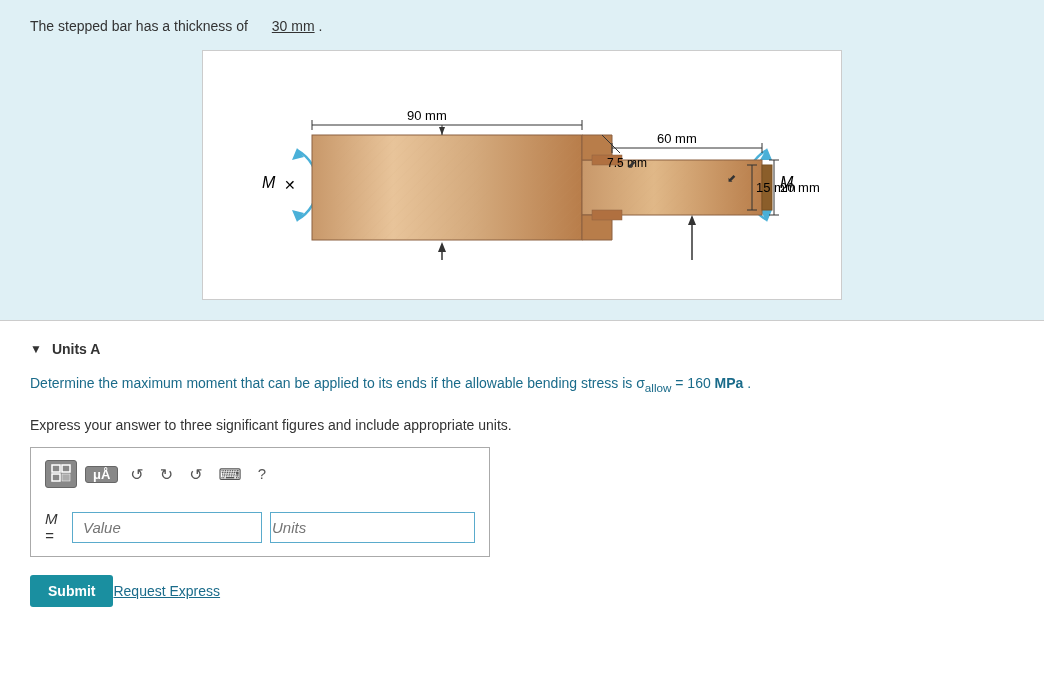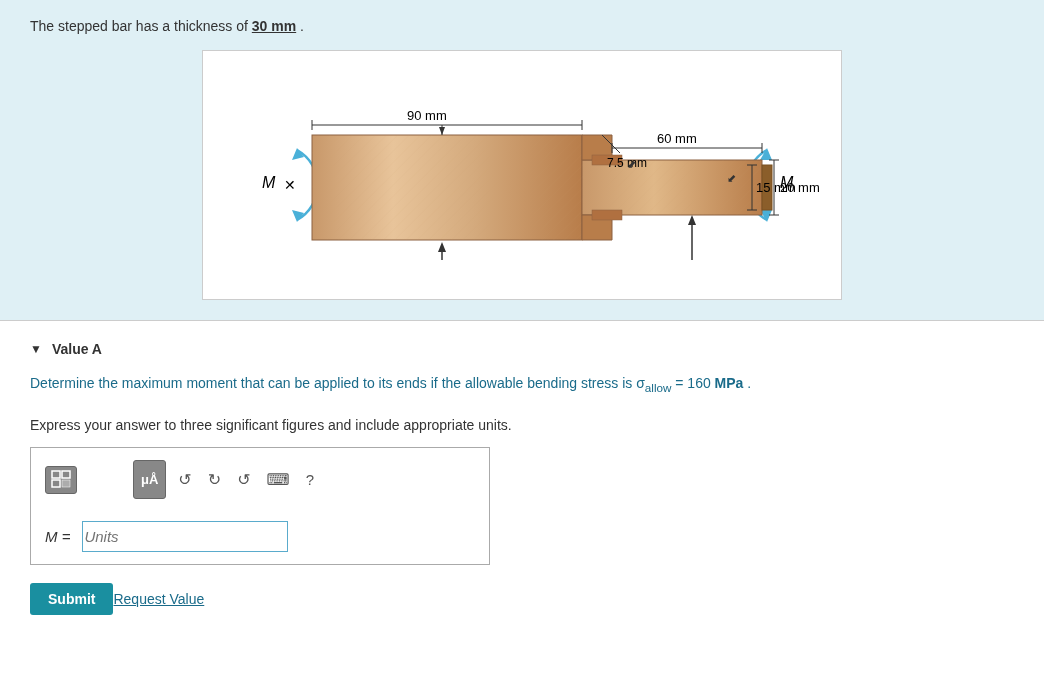--- a/index.html
+++ b/index.html
@@ -22,21 +22,22 @@
     }
 
     .problem-text {
       font-size: 14px;
       color: #333;
       margin-bottom: 16px;
     }
 
     .problem-text .mm-highlight {
       text-decoration: underline;
-      font-weight: bold;
+      font-weight: normal;
+      margin-left: 20px;
     }
 
     .diagram-container {
       background: #fff;
       border: 1px solid #ccc;
       width: 640px;
       height: 250px;
       margin: 0 auto;
       display: flex;
       align-items: center;
@@ -118,26 +119,25 @@
       padding: 3px 5px;
       cursor: pointer;
       color: #fff;
       font-size: 11px;
     }
 
     .toolbar-btn-text {
       background: #888;
       border: 1px solid #666;
       border-radius: 3px;
-      padding: 11px 7px;
+      padding: 0 7px;
       cursor: pointer;
       color: #fff;
       font-size: 13px;
       font-weight: bold;
-      margin-left: 48px;
     }
 
     .toolbar-icon-btn {
       background: none;
       border: none;
       cursor: pointer;
       font-size: 16px;
       color: #555;
       padding: 2px 4px;
     }
@@ -300,21 +300,21 @@
       <polygon points="480,155 476,165 484,165" fill="#333"></polygon>
     </svg>
   </div>
 </div>
 
 <hr class="divider">
 
 <div class="part-section">
   <div class="part-header">
     <span class="part-toggle">▼</span>
-    <span class="part-title">Value A</span>
+    <span class="part-title">Units A</span>
   </div>
 
   <p class="question-text">
     Determine the maximum moment that can be applied to its ends if the allowable bending stress is σ<sub>allow</sub> = 160 <b>MPa</b> .
   </p>
 
   <p class="answer-instruction">Express your answer to three significant figures and include appropriate units.</p>
 
   <div class="answer-box">
     <div class="toolbar">
@@ -348,21 +348,22 @@
         <span>⌨</span>
       </button>
 
       <button class="toolbar-icon-btn" title="Help">
         <span style="font-size:15px; color:#555;">?</span>
       </button>
     </div>
 
     <div class="answer-row">
       <span class="m-label">M =</span>
+      <input class="value-input" type="text" placeholder="Value" style="">
       <input class="units-input" type="text" placeholder="Units" style="">
     </div>
   </div>
 
   <div class="bottom-row">
     <button class="submit-btn">Submit</button>
-    <button class="request-answer-link">Request Value</button>
+    <button class="request-answer-link">Request Express</button>
   </div>
 </div>
 
 </body></html>

